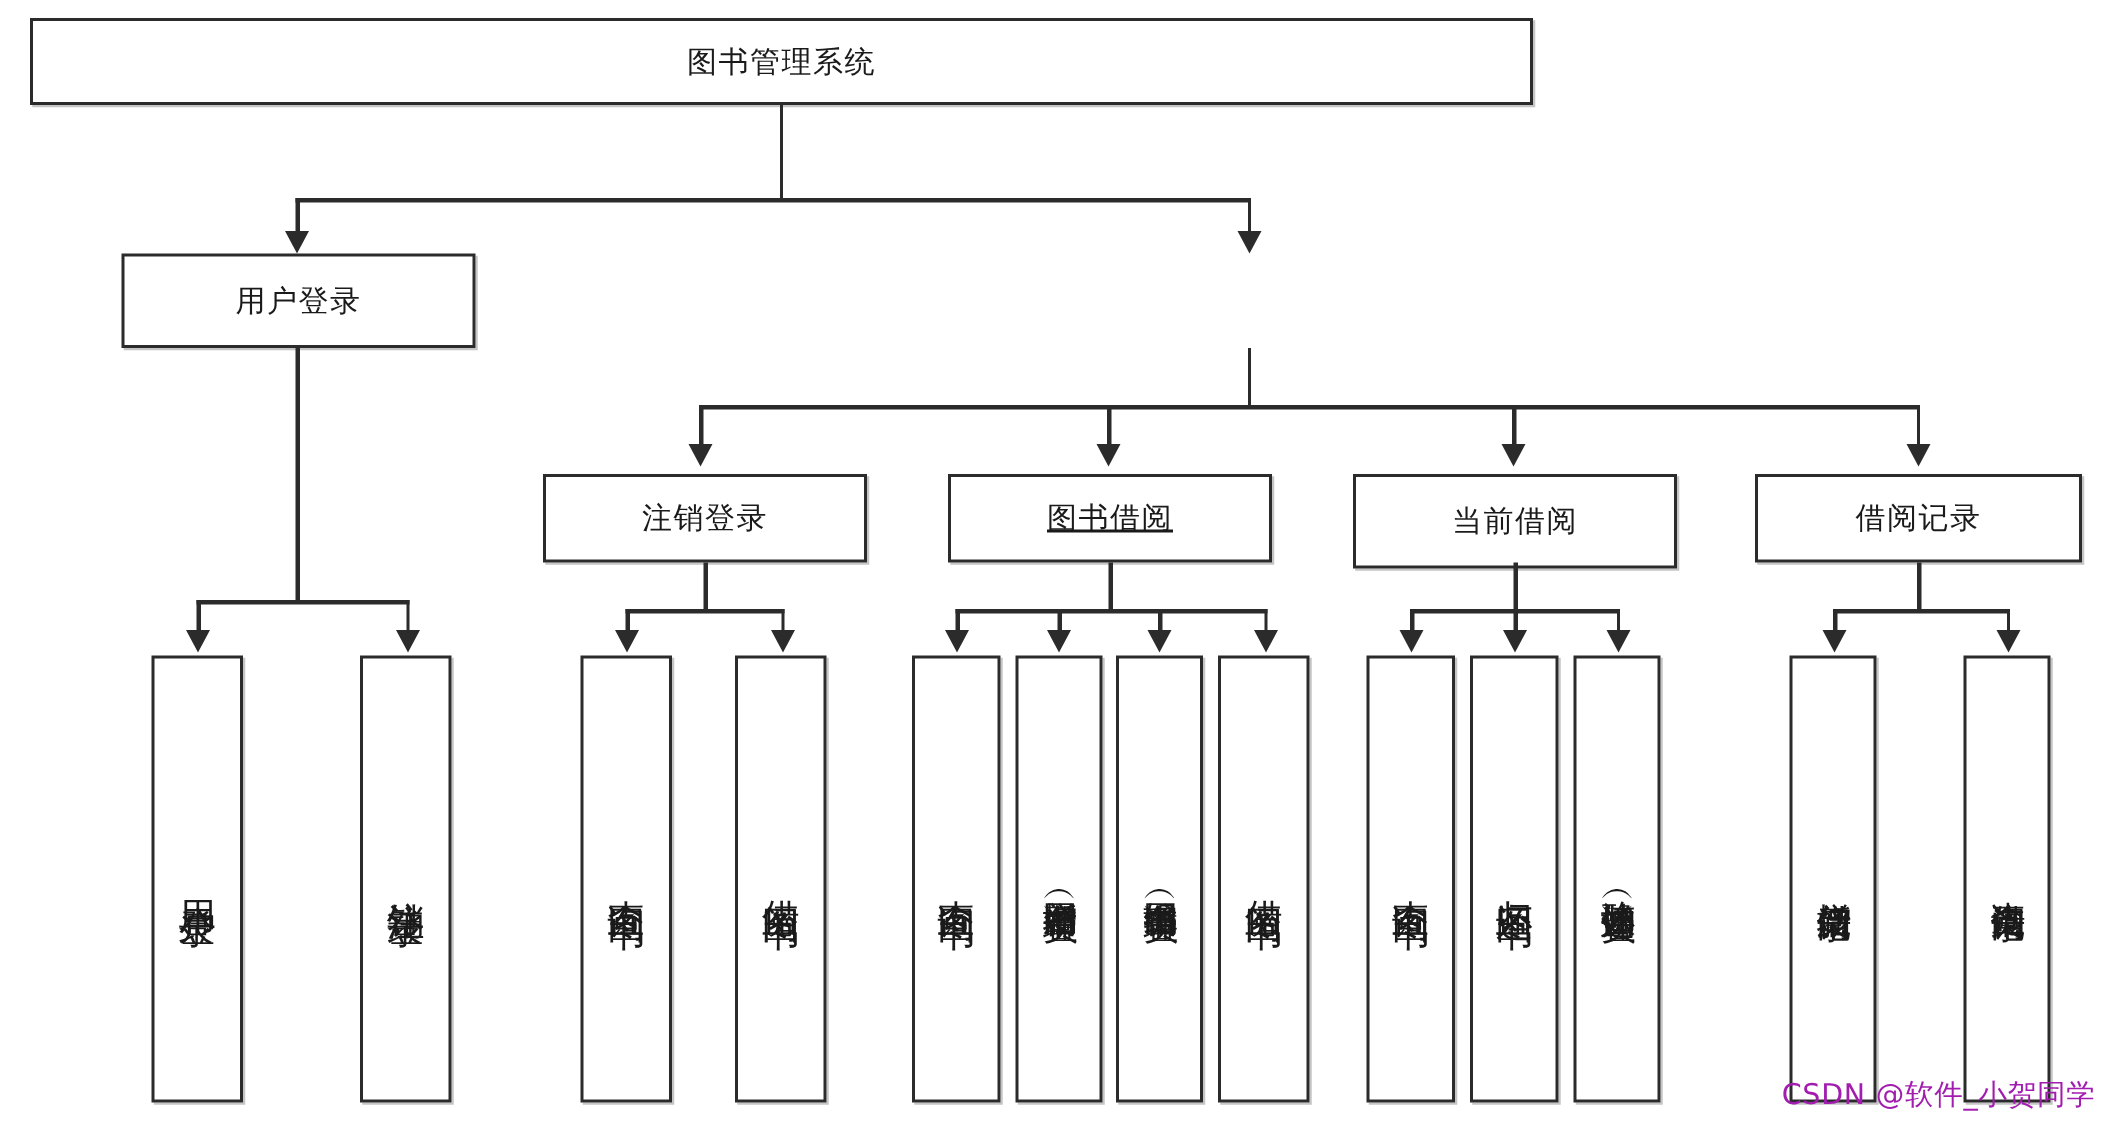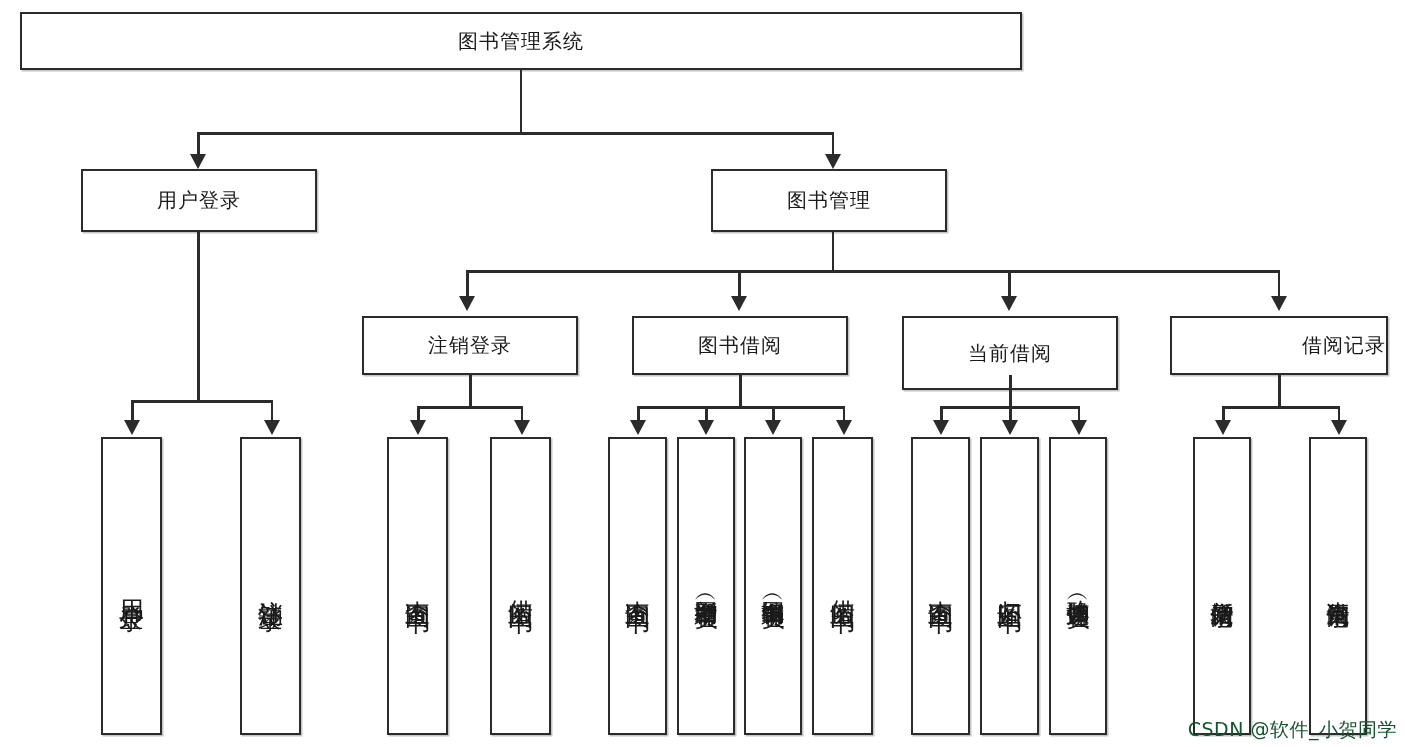--- a/index.html
+++ b/index.html
@@ -54,21 +54,21 @@
     border-right:8px solid transparent;
     border-top:15px solid #2b2b2b;
   }
 
   
   #watermark{
     position:absolute;
     right:8px;
     bottom:4px;
     font-size:19px;
-    color:#14532d;
+    color:#a21caf;
     letter-spacing:.5px;
     white-space:nowrap;
     pointer-events:none;
   }
 </style>
 </head>
 <body>
 
 <div id="canvas">
 
@@ -80,23 +80,20 @@
 
   <div class="ln hln" style="left:197px;top:132px;width:636px;"></div>
 
   <div class="ln vln" style="left:197px;top:132px;height:24px;"></div>
   <div class="arrow" style="left:190px;top:154px;"></div>
   <div class="ln vln" style="left:831.5px;top:132px;height:24px;"></div>
   <div class="arrow" style="left:824.5px;top:154px;"></div>
 
   <div class="node" style="left:81px;top:169px;width:236px;height:63px;">
     <span class="lbl">用户登录</span>
-  </div>
-  <div class="node" style="left:711px;top:169px;width:236px;height:63px;">
-    <span class="lbl">图书管理</span>
   </div>
 
   <div class="ln vln" style="left:197px;top:232px;height:170px;"></div>
   <div class="ln hln" style="left:131px;top:400px;width:142px;"></div>
   <div class="ln vln" style="left:131px;top:400px;height:22px;"></div>
   <div class="arrow" style="left:124px;top:420px;"></div>
   <div class="ln vln" style="left:270.5px;top:400px;height:22px;"></div>
   <div class="arrow" style="left:263.5px;top:420px;"></div>
 
   <div class="ln vln" style="left:831.5px;top:232px;height:40px;"></div>
@@ -107,27 +104,27 @@
   <div class="ln vln" style="left:738px;top:270px;height:28px;"></div>
   <div class="arrow" style="left:731px;top:296px;"></div>
   <div class="ln vln" style="left:1008px;top:270px;height:28px;"></div>
   <div class="arrow" style="left:1001px;top:296px;"></div>
   <div class="ln vln" style="left:1277.5px;top:270px;height:28px;"></div>
   <div class="arrow" style="left:1270.5px;top:296px;"></div>
 
   <div class="node" style="left:362px;top:316px;width:216px;height:59px;">
     <span class="lbl">注销登录</span>
   </div>
-  <div class="node" style="left:632px;top:316px;width:216px;height:59px;">
+  <div class="node" style="left:632px;top:316px;width:216px;height:59px;text-decoration:underline;">
     <span class="lbl">图书借阅</span>
   </div>
-  <div class="node" style="left:902px;top:316px;width:216px;height:74px;">
+  <div class="node" style="left:902px;top:316px;width:216px;height:63px;">
     <span class="lbl">当前借阅</span>
   </div>
-  <div class="node" style="left:1170px;top:316px;width:218px;height:59px;justify-content:flex-end;">
+  <div class="node" style="left:1170px;top:316px;width:218px;height:59px;">
     <span class="lbl">借阅记录</span>
   </div>
 
   <div class="ln vln" style="left:469px;top:375px;height:33px;"></div>
   <div class="ln hln" style="left:417px;top:406px;width:106px;"></div>
   <div class="ln vln" style="left:417px;top:406px;height:16px;"></div>
   <div class="arrow" style="left:410px;top:420px;"></div>
   <div class="ln vln" style="left:520.5px;top:406px;height:16px;"></div>
   <div class="arrow" style="left:513.5px;top:420px;"></div>
 

